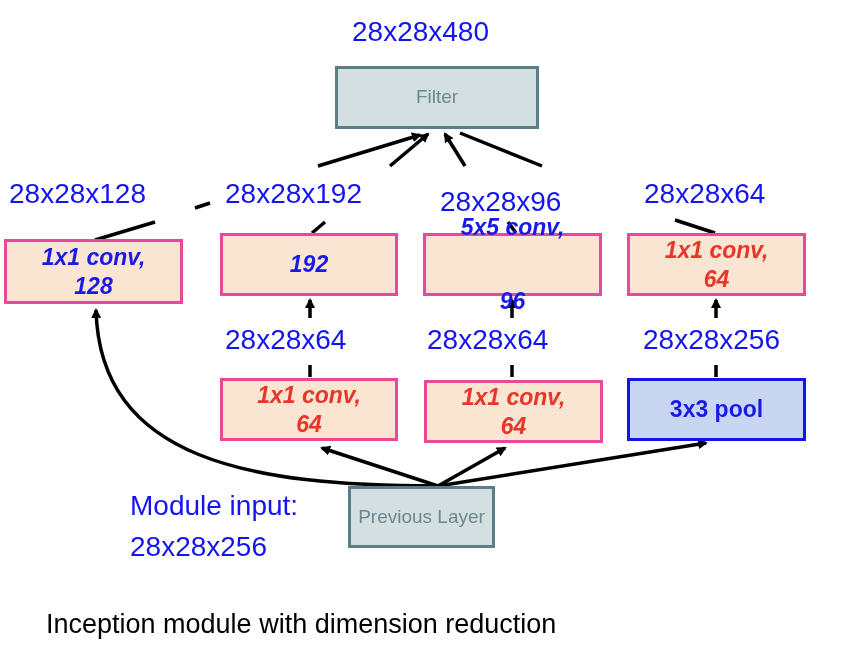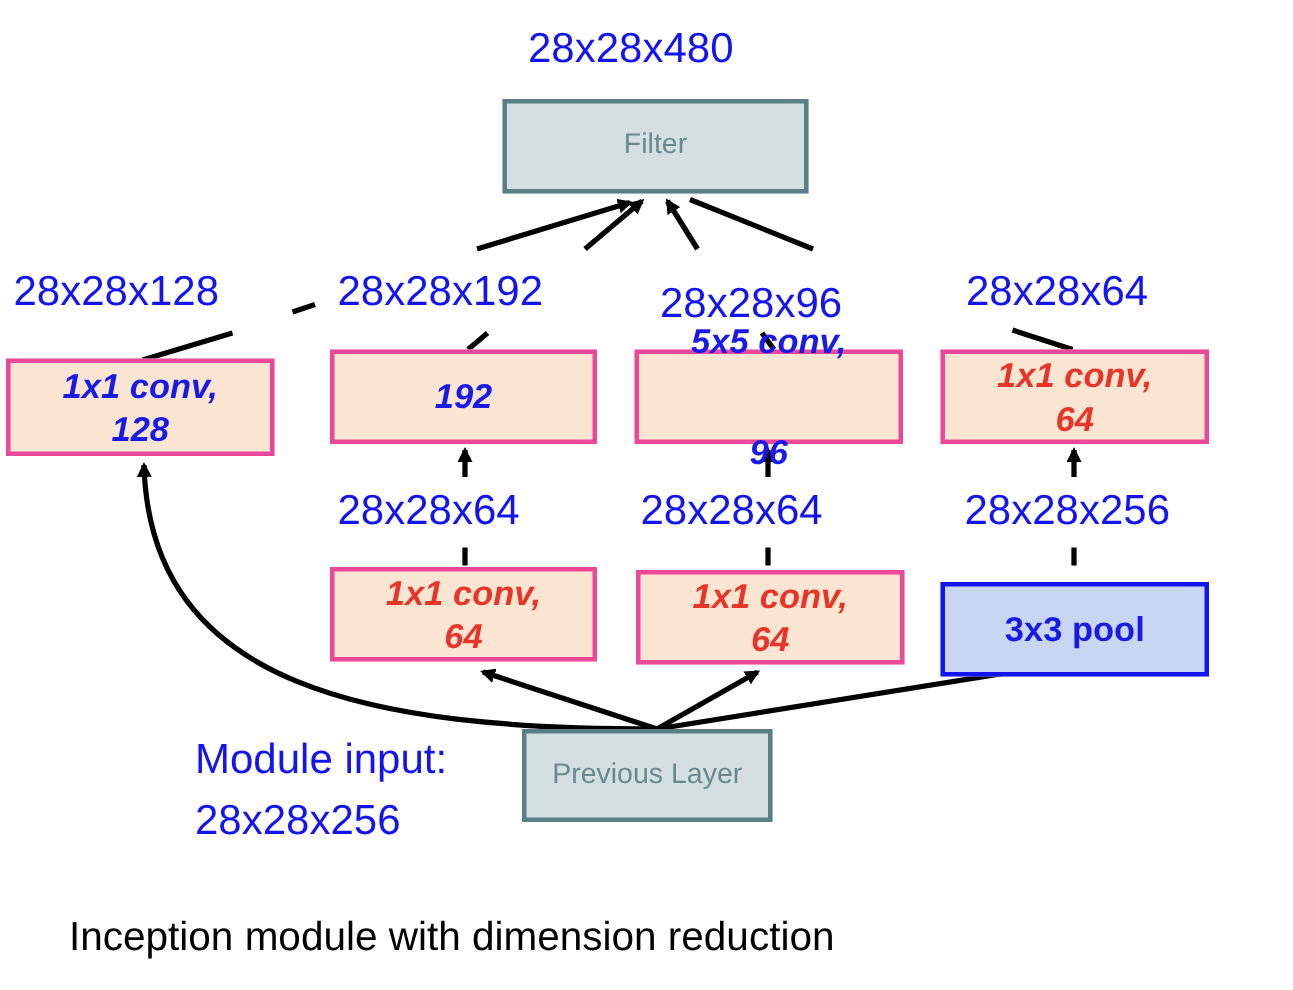--- a/index.html
+++ b/index.html
@@ -5,21 +5,21 @@
   html, body { margin: 0; padding: 0; background: #ffffff; }
   body { width: 862px; height: 660px; position: relative; overflow: hidden;
          font-family: "Liberation Sans", sans-serif; }
   #canvas { position: absolute; left: 0; top: 0; width: 862px; height: 660px; }
   .dim { position: absolute; color: #1414f0; font-size: 28px; white-space: nowrap; line-height: 1; }
   .box { position: absolute; box-sizing: border-box; display: flex; align-items: center;
          justify-content: center; text-align: right; font-weight: bold; font-size: 23px; line-height: 1.25; }
   .conv { background: #fae5d3; border: 3px solid #ec4899; font-style: italic; }
   .conv.blue { color: #1a1ae6; }
   .conv.red { color: #e8352a; }
-  .pool { background: #c9d6f2; border: 3px solid #1414ee; color: #1a1ae6; margin-top: 10px; }
+  .pool { background: #c9d6f2; border: 3px solid #1414ee; color: #1a1ae6; }
   .gray { background: #d3dfe0; border: 3px solid #5a7f88; color: #6b8890;
           font-weight: normal; font-size: 19px; line-height: 1.3; }
   .caption { position: absolute; color: #000; font-size: 27px; white-space: nowrap; line-height: 1; }
 </style>
 </head>
 <body>
 
 <svg id="canvas" width="862" height="660" viewBox="0 0 862 660">
   <defs>
     <marker id="ah" markerWidth="10" markerHeight="10" refX="8" refY="5" orient="auto" markerUnits="userSpaceOnUse">
@@ -88,20 +88,20 @@
   <span>64</span>
 </div>
 <div class="box conv red" style="left:424px; top:380px; width:179px; height:63px; flex-direction:column;">
   <span>1x1 conv,</span>
   <span>64</span>
 </div>
 <div class="box pool" style="left:627px; top:378px; width:179px; height:63px;">
   <span>3x3 pool</span>
 </div>
 
-<div class="box gray" style="left:348px; top:486px; width:167px; height:62px;">
+<div class="box gray" style="left:348px; top:486px; width:147px; height:62px;">
   <span>Previous Layer</span>
 </div>
 
 <div class="dim" style="left:130px; top:492px;">Module input:</div>
 <div class="dim" style="left:130px; top:533px;">28x28x256</div>
 
 <div class="caption" style="left:46px; top:611px;">Inception module with dimension reduction</div>
 
 </body></html>

